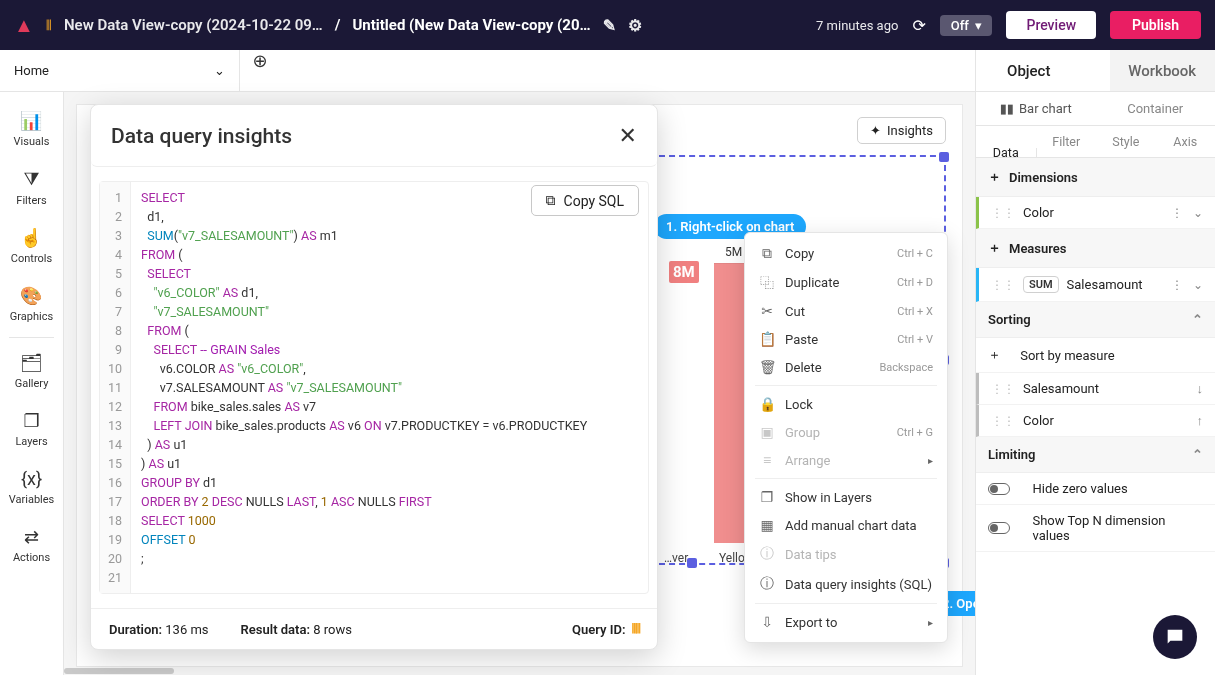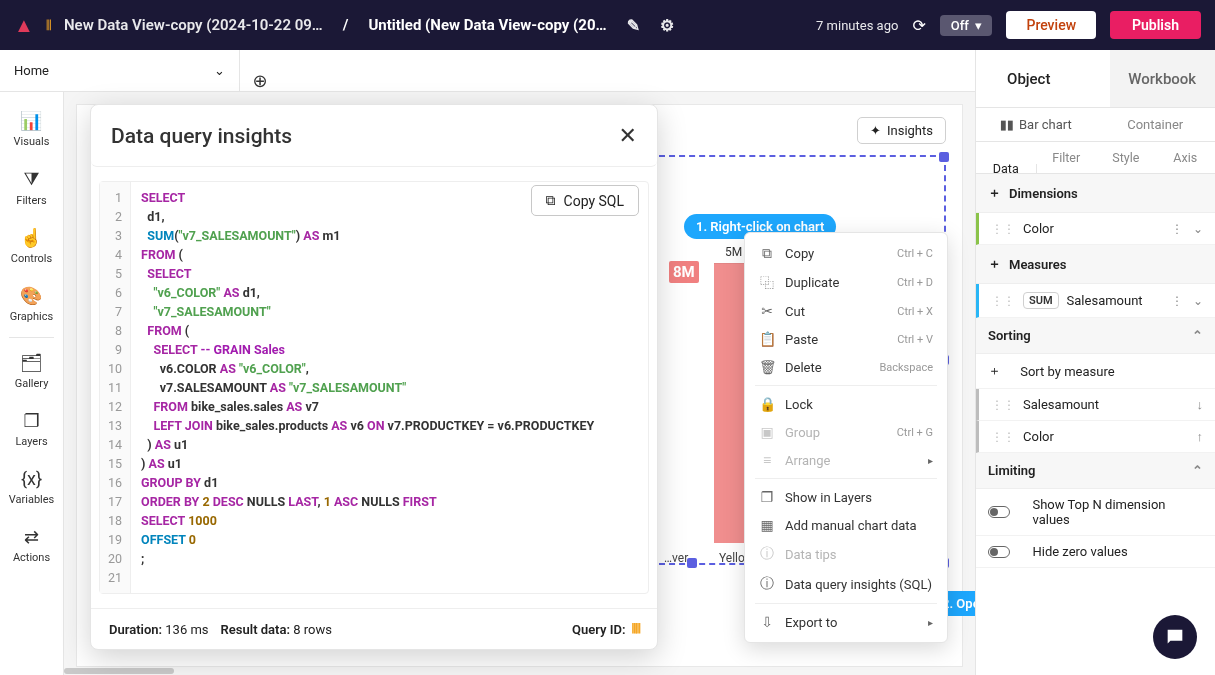--- a/index.html
+++ b/index.html
@@ -2,33 +2,33 @@
 <html><head>
 <meta charset="utf-8">
 <style>
   * { box-sizing: border-box; margin: 0; padding: 0; font-family: -apple-system, BlinkMacSystemFont, "Segoe UI", Roboto, sans-serif; }
   body { width: 1215px; height: 675px; overflow: hidden; background: #fff; color: #222; font-size: 13px; }
 
   
   .topbar { height: 50px; background: #1b1836; color: #fff; display: flex; align-items: center; padding: 0 14px; gap: 12px; }
   .logo { color: #e03a5a; font-size: 20px; }
   .brand-icon { color: #f5a623; font-size: 14px; }
-  .title-wrap { display: flex; gap: 20px; font-size: 15px; font-weight: 600; flex: 1; min-width: 0; }
+  .title-wrap { display: flex; gap: 12px; font-size: 15px; font-weight: 600; flex: 1; min-width: 0; }
   .title-link { opacity: .9; }
   .title-current { font-weight: 700; }
   .title-icon { opacity: .9; font-size: 16px; }
   .topbar-right { display: flex; align-items: center; gap: 14px; margin-left: auto; }
   .timestamp { font-size: 13px; opacity: .9; }
   .reload { font-size: 16px; }
   .badge-off { background: #5a5770; color: #fff; padding: 3px 11px; border-radius: 4px; display: flex; align-items: center; gap: 6px; font-size: 13px; font-weight:500; }
-  .preview-btn { background: #fff; color: #c2410c; padding: 6px 20px; border-radius: 4px; font-weight: 500; font-size: 14px; text-align: right; }
+  .preview-btn { background: #fff; color: #701a75; padding: 6px 20px; border-radius: 4px; font-weight: 500; font-size: 14px; text-align: right; }
   .publish-btn { background: #e91e63; color: #fff; padding: 6px 22px; border-radius: 4px; font-weight: 600; font-size: 14px; }
 
   
-  .toolbar2 { height: 42px; border-bottom: 1px solid #e5e5e5; display: flex; align-items: flex-end; }
+  .toolbar2 { height: 42px; border-bottom: 1px solid #e5e5e5; display: flex; align-items: flex-start; }
   .home-sel { width: 240px; height: 100%; display: flex; align-items: center; padding: 0 14px; border-right: 1px solid #e5e5e5; justify-content: space-between; }
   .plus-circle { width: 40px; display: flex; align-items: center; justify-content: center; font-size: 18px; color: #333; }
   .toolbar2-right { margin-left: auto; display: flex; align-items: center; height: 100%; }
   .tool-group { border-left: 1px solid #e5e5e5; padding: 0 14px; display: flex; gap: 14px; align-items: center; height: 100%; font-size: 16px; color: #444; }
 
   
   .left-rail { position: absolute; top: 92px; left: 0; width: 64px; height: calc(100% - 92px); border-right: 1px solid #e5e5e5; background: #fff; display: flex; flex-direction: column; align-items: center; padding-top: 8px; }
   .rail-item { display: flex; flex-direction: column; align-items: center; gap: 4px; padding: 10px 0; font-size: 11px; color: #333; width:100%; }
   .rail-item svg, .rail-item .ic { font-size: 18px; }
   .rail-divider { height:1px; background:#e5e5e5; width: 70%; margin: 4px 0; }
@@ -67,34 +67,34 @@
   
   .modal { position:absolute; top: 104px; left: 90px; width: 568px; background:#fff; border:1px solid #e5e5e5; border-radius:8px; box-shadow: 0 8px 30px rgba(0,0,0,.18); z-index:100; }
   .modal-head { display:flex; align-items:center; justify-content:space-between; padding: 18px 20px; border-bottom:1px solid #eee;border-radius:6px; }
   .modal-title { font-size: 21px; font-weight: 500; color:#333; }
   .modal-close { font-size: 22px; color:#333; }
   .modal-body { position:relative; padding: 14px 0 14px 0; }
   .copy-sql-btn { position:absolute; top: 18px; right: 18px; border:1px solid #c8c8c8; border-radius:5px; padding:6px 14px; display:flex; align-items:center; gap:8px; font-size:14px; background:#fff; z-index:2;}
   .code-wrap { border:1px solid #eee; margin: 0 8px; border-radius:4px; }
   .code { font-family: "SFMono-Regular", Consolas, "Liberation Mono", Menlo, monospace; font-size: 12.5px; line-height: 19px; display:flex; }
   .gutter { background:#fafafa; border-right:1px solid #eee; color:#999; text-align:right; padding: 6px 8px; user-select:none;}
-  .src { padding: 6px 10px; white-space: pre; color:#333;font-weight:bold; }
+  .src { padding: 6px 10px; white-space: pre; color:#333; }
   .kw { color:#a626a4; }
   .str { color:#50a14f; }
   .num { color:#986801; }
   .kw2 { color:#0184bc; }
   .cmt { color:#a21caf; }
-  .modal-foot { border-top:1px solid #eee; padding: 12px 18px; display:flex; align-items:center; gap: 12px; font-size:13px; }
+  .modal-foot { border-top:1px solid #eee; padding: 12px 18px; display:flex; align-items:center; gap: 32px; font-size:13px; }
   .foot-label { font-weight:600; }
   .foot-right { margin-left:auto; display:flex; align-items:center; gap:6px; }
   .qid-ic { color:#f5a623; letter-spacing:-2px; font-weight:bold; }
 
   
   .right-panel { position:absolute; top:50px; right:0; width:240px; bottom:0; border-left:1px solid #e5e5e5; background:#fff; display:flex; flex-direction:column; }
-  .rp-tabs1 { display:flex; height:58px; border-bottom:1px solid #e5e5e5;gap:28px; }
+  .rp-tabs1 { display:flex; height:42px; border-bottom:1px solid #e5e5e5;gap:28px; }
   .rp-tab1 { flex:1; display:flex; align-items:center; justify-content:center; font-size:15px; font-weight:500; }
   .rp-tab1.inactive { background:#f3f3f3; color:#666; }
   .rp-tabs2 { display:flex; height:34px; border-bottom:1px solid #e5e5e5; }
   .rp-tab2 { flex:1; display:flex; align-items:center; justify-content:center; font-size:13px; color:#555; gap:5px;}
   .rp-tab2.inactive { color:#888; }
   .rp-tabs3 { display:flex; height:32px; border-bottom:1px solid #e5e5e5; }
   .rp-tab3 { flex:1; display:flex; align-items:center; justify-content:center; font-size:12.5px; color:#888;}
   .rp-tab3.active { background:#fff; color:#222; border-right:1px solid #e5e5e5;margin-top:22px;}
   .rp-section-head { display:flex; align-items:center; gap:8px; padding:10px 12px; background:#f7f7f7; font-weight:600; font-size:13px; border-bottom:1px solid #eee;}
   .rp-row { display:flex; align-items:center; gap:8px; padding:8px 12px; font-size:13px; border-bottom:1px solid #f2f2f2; }
@@ -213,21 +213,21 @@
       <div class="handle" style="right:-5px; bottom:-5px;"></div>
       <div class="handle" style="right:-5px; top:50%; margin-top:-5px;"></div>
       <div class="handle" style="left:50%; bottom:-5px; margin-left:165px;"></div>
     </div>
   </div>
 </div>
 <div class="scrollbar-bottom">
     <div class="scrollbar-thumb"></div>
   </div>
 
-<div class="callout" style="top:214px; left:684px;">1. Right-click on chart</div>
+<div class="callout" style="top:214px; left:654px;">1. Right-click on chart</div>
 <div class="callout" style="top:591px; left:930px;">2. Open Query Insights</div>
 
 <div class="ctx-menu">
   <div class="ctx-item">
       <span class="ctx-icon">⧉</span>
       <span>Copy</span>
       <span class="ctx-short">Ctrl + C</span>
     </div>
   <div class="ctx-item">
       <span class="ctx-icon">⿻</span>
@@ -395,21 +395,21 @@
   <div class="rp-row graybar">
     <span class="drag-ic">⋮⋮</span>
     <span>Color</span>
     <span class="arrow-ic">↑</span>
   </div>
 
   <div class="rp-section-head">
       <span>Limiting</span>
       <span class="chevup">⌃</span>
     </div>
+  <div class="rp-row simple"><span class="toggle-ic"></span>&nbsp;&nbsp;<span>Hide zero values</span></div>
   <div class="rp-row simple"><span class="toggle-ic"></span>&nbsp;&nbsp;<span>Show Top N dimension values</span></div>
-  <div class="rp-row simple"><span class="toggle-ic"></span>&nbsp;&nbsp;<span>Hide zero values</span></div>
 </div>
 
 <div class="chat-fab">
   <svg width="22" height="22" viewBox="0 0 24 24">
       <path d="M4 4h16v12H7l-3 3z"></path>
     </svg>
 </div>
 
 </body></html>

